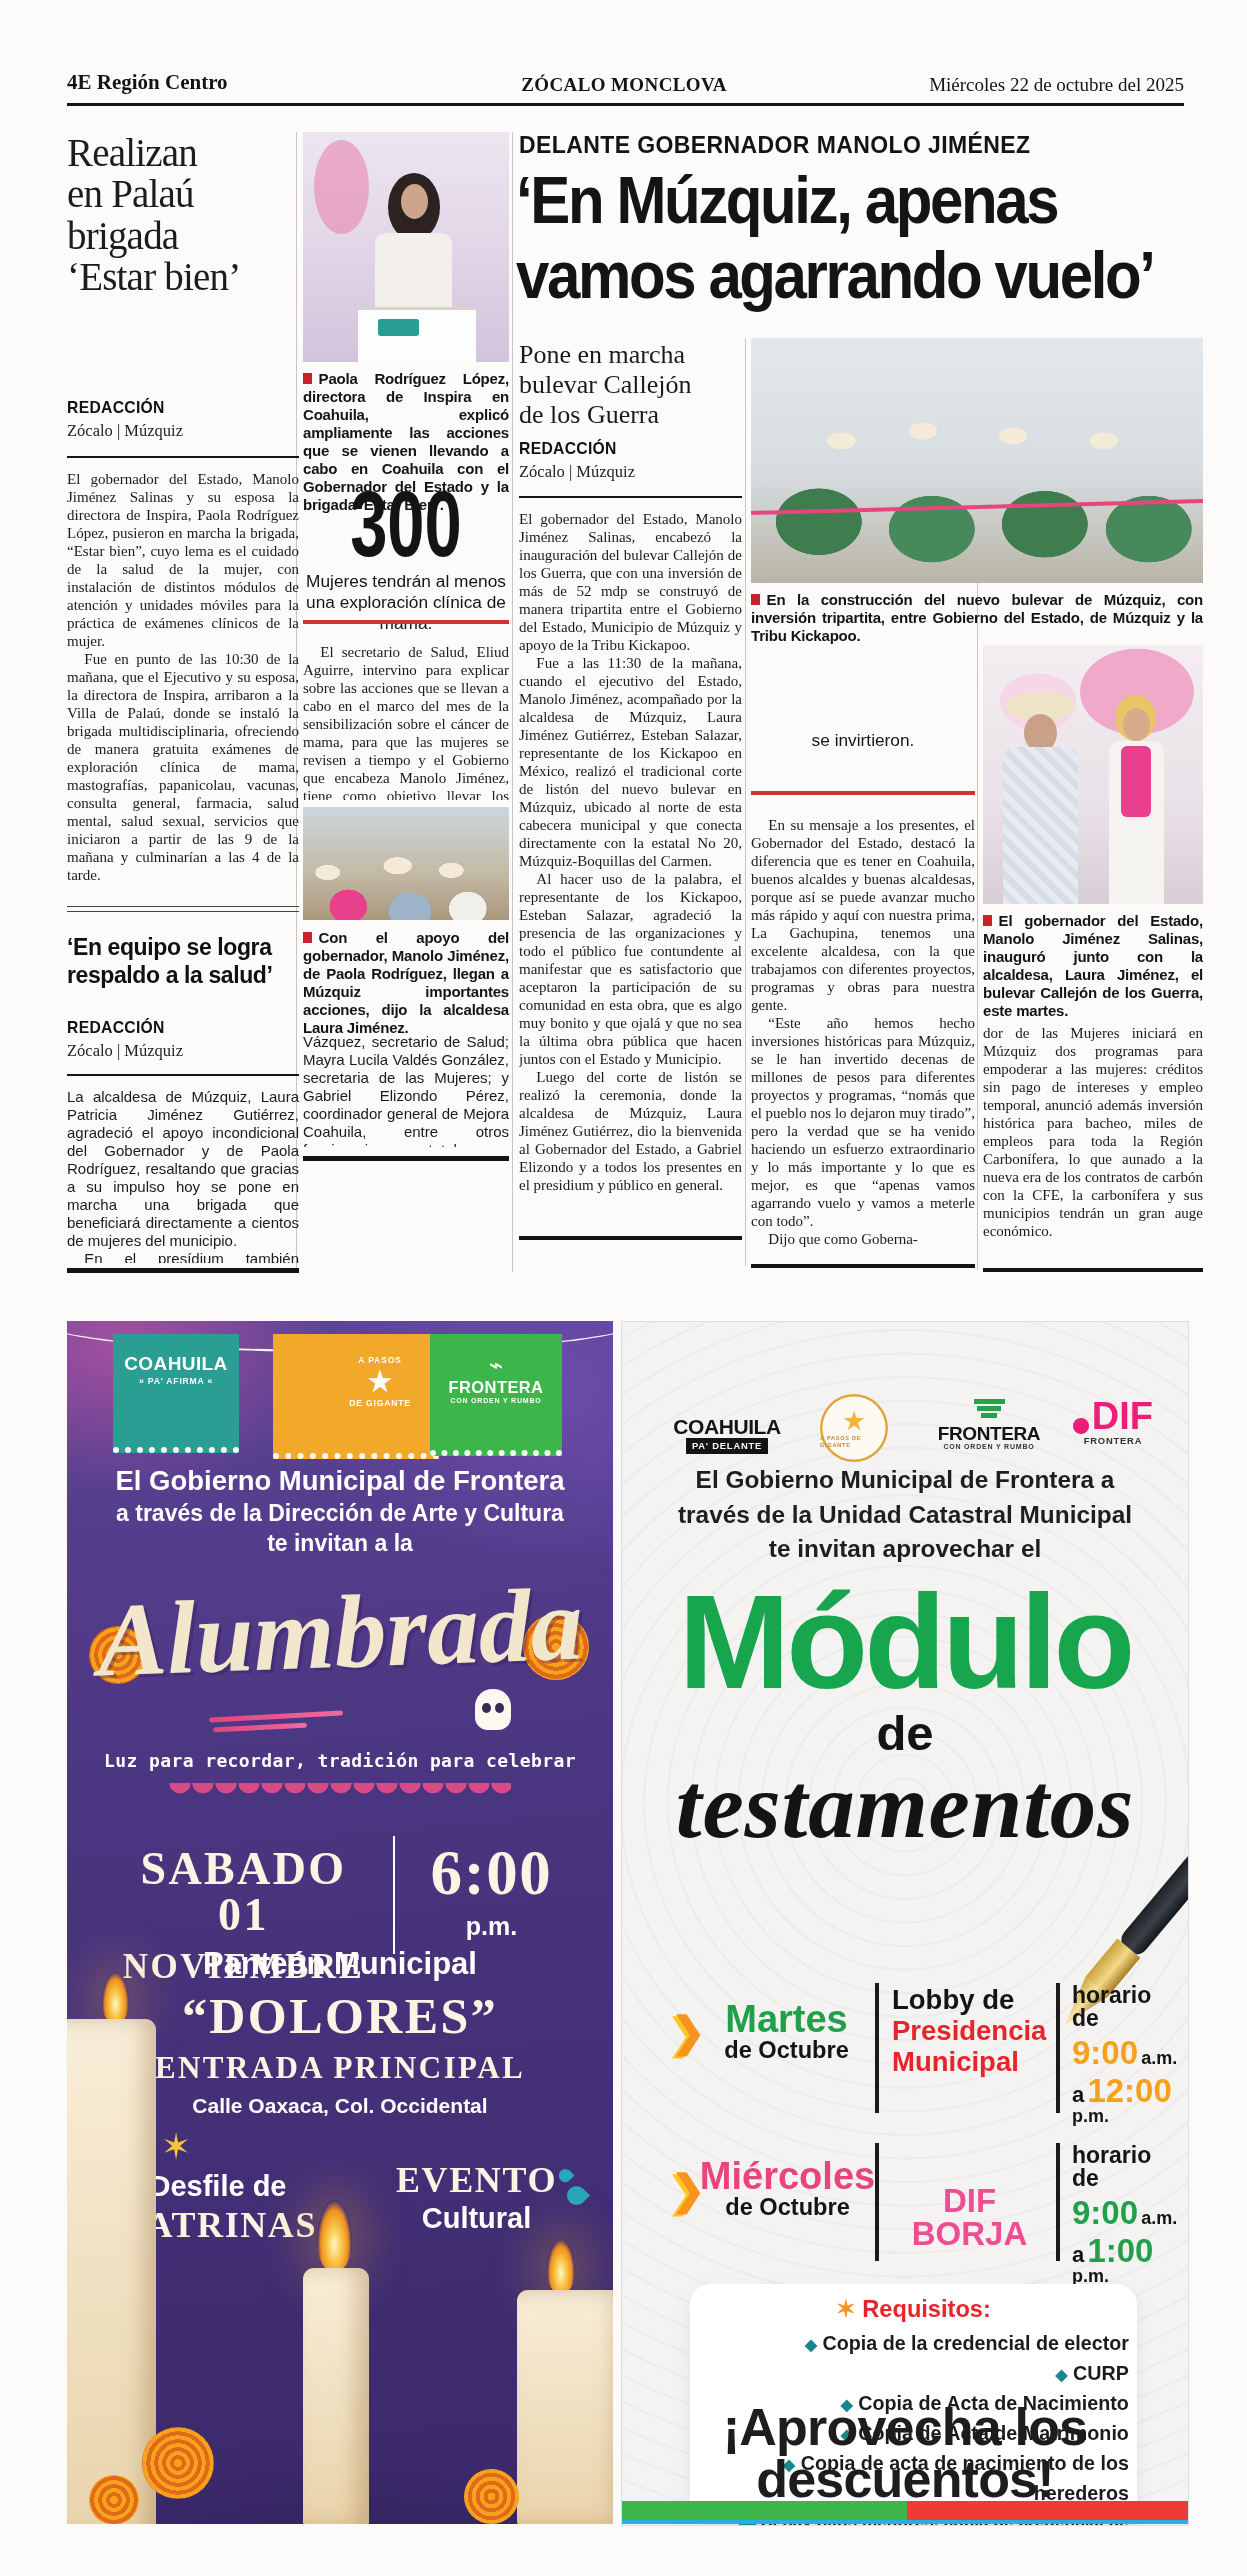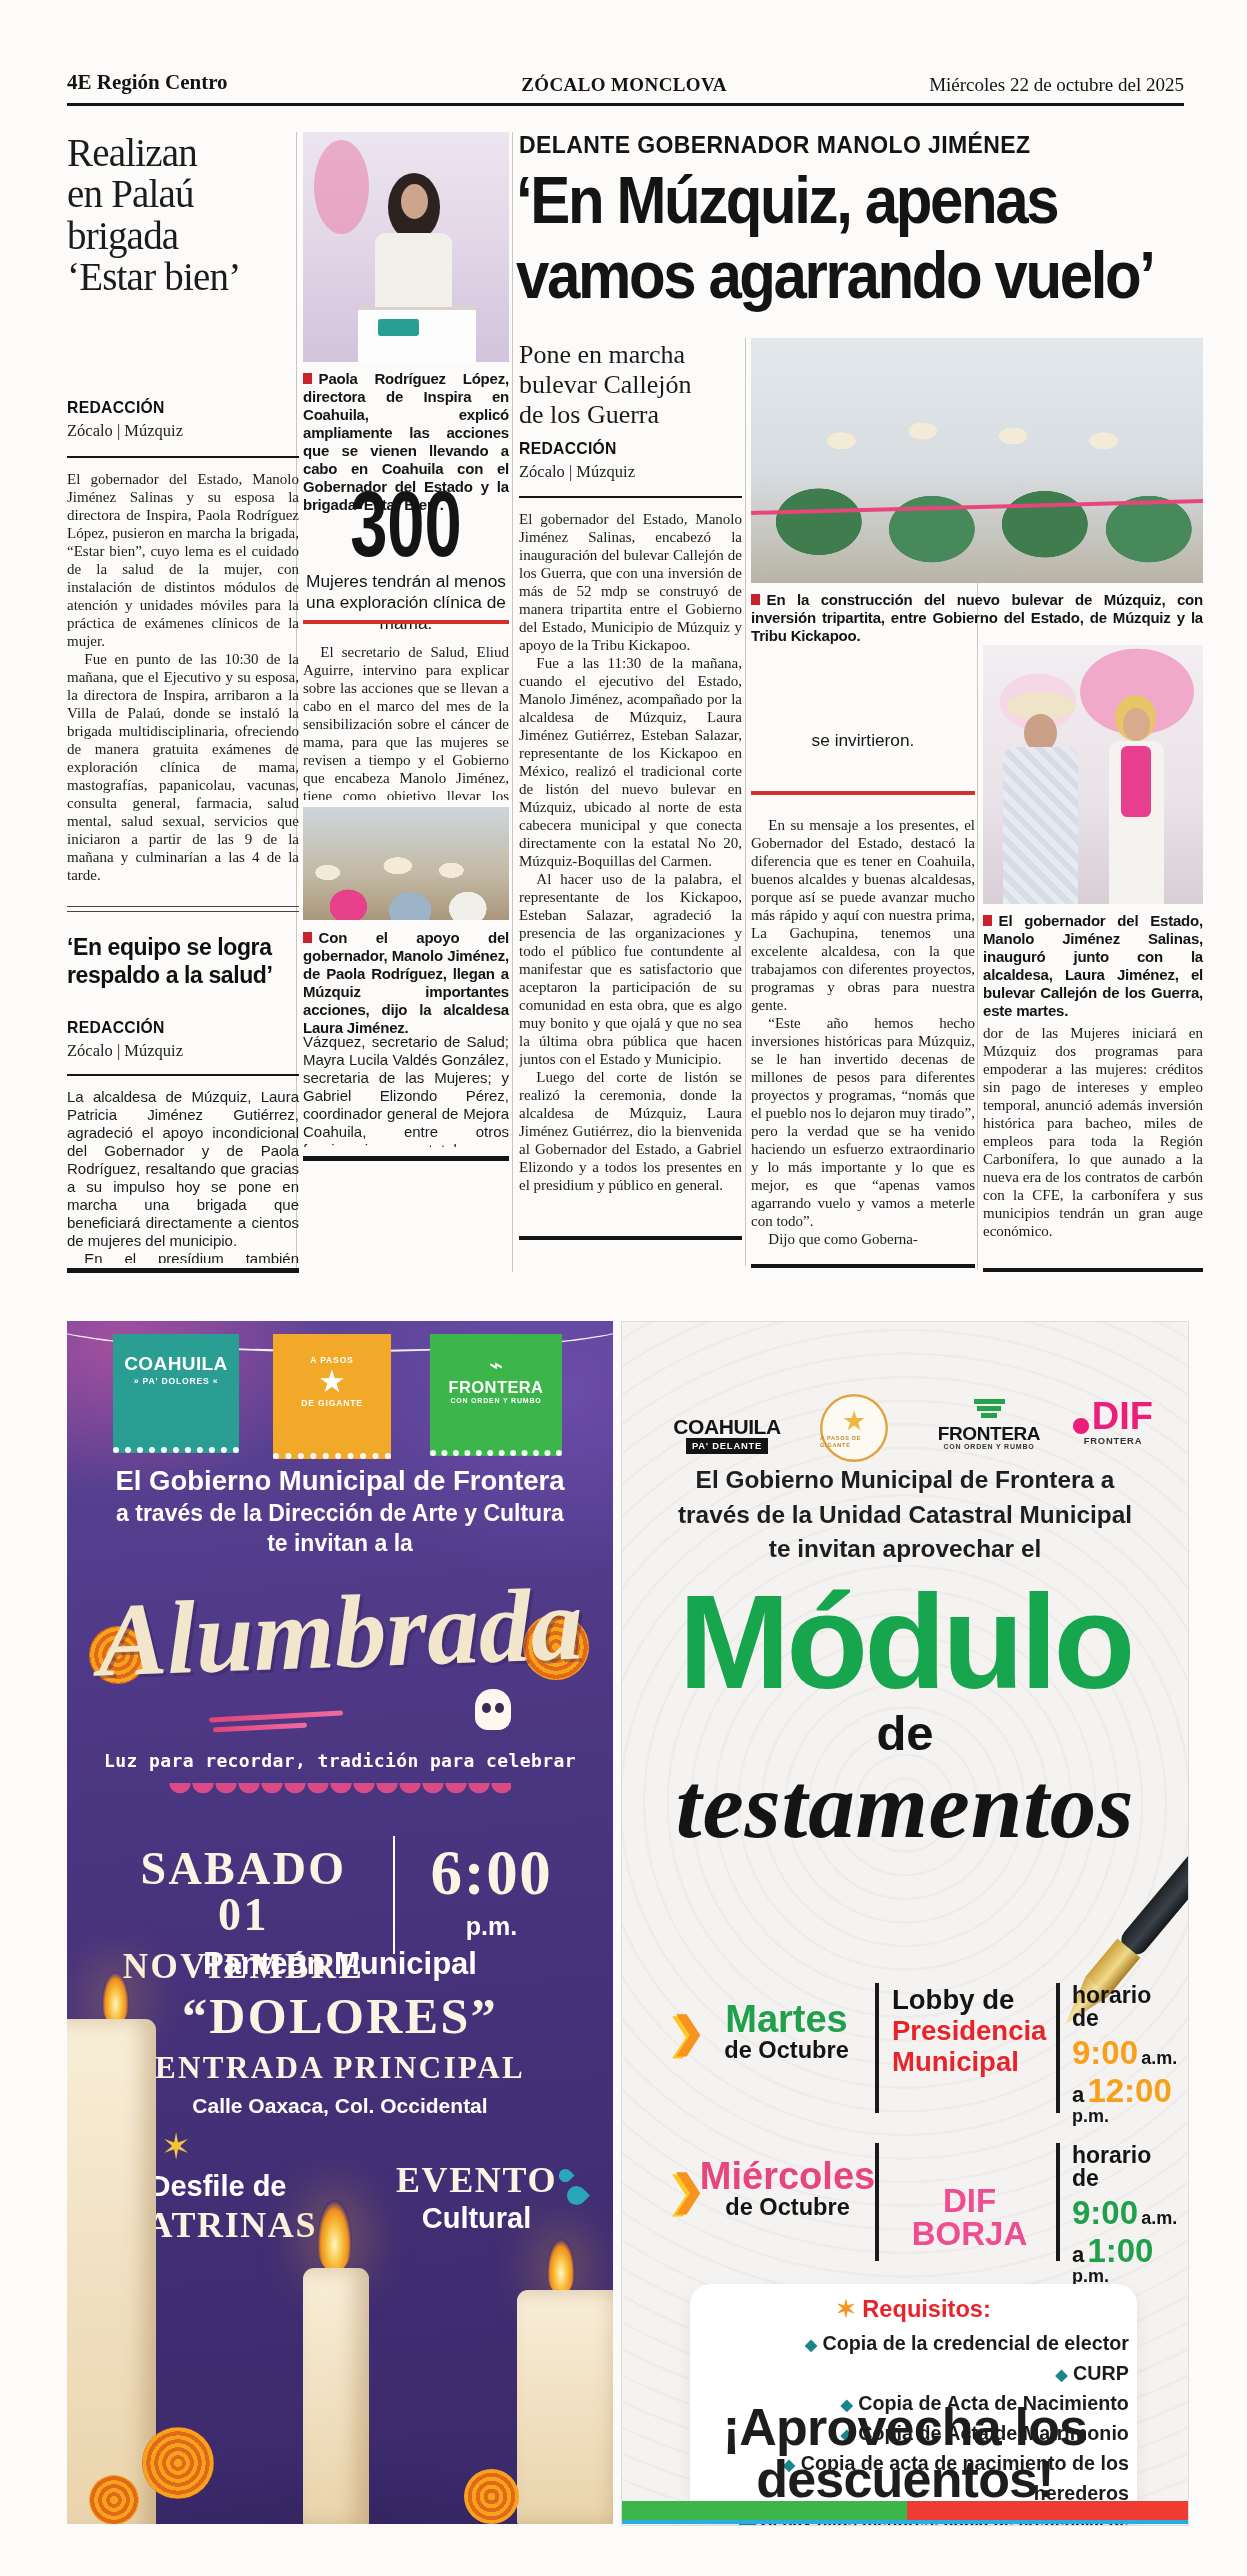--- a/index.html
+++ b/index.html
@@ -67,21 +67,21 @@
   
   .ad-left{background:
      radial-gradient(338px 236px at 10% 2%,rgba(235,92,168,.5),transparent 62%),
      radial-gradient(409px 299px at 90% 6%,rgba(130,90,200,.45),transparent 62%),
      radial-gradient(629px 440px at 50% 118%,rgba(18,8,44,.6),transparent 66%),
      linear-gradient(175deg,#5d4497 0%,#4a3580 40%,#3a296a 100%);
      overflow:hidden;}
   .adl-string{position:absolute;left:-23.6px;right:-23.6px;top:-28px;height:57px;border-bottom:2.4px solid rgba(255,255,255,.92);border-radius:50%;}
   .pp{position:absolute;top:12.6px;text-align:center;color:#fff;border-bottom:6.3px dotted rgba(255,255,255,.95);padding-top:20.4px;}
   .pp-teal{background:#2a9e92;}
-  .pp-orange{background:#f2a929;}
+  .pp-orange{background:#f2a929;padding-left:48px;}
   .pp-green{background:#3cb54a;}
   .pp-big{font:bold 19px/1.1 "Liberation Sans",sans-serif;letter-spacing:0.4px;}
   .pp-sm{font:bold 8.6px/1.4 "Liberation Sans",sans-serif;letter-spacing:0.8px;}
   .pp-star{font-size:31px;line-height:1;color:#fff;}
   .adl-intro1{font:bold 27.5px/1 "Liberation Sans",sans-serif;color:#fff;text-align:center;}
   .adl-intro2{font:bold 23px/1 "Liberation Sans",sans-serif;color:#fff;text-align:center;}
   .adl-title{font:italic bold 104px/1 "Liberation Serif",serif;color:#f2e7cd;text-align:center;transform:rotate(-2deg);text-shadow:3.1px 3.1px 0 rgba(50,25,85,.35);}
   .adl-swirl{position:absolute;height:4.7px;border-radius:2.4px;background:linear-gradient(90deg,#e0447e,#f06ba0);}
   .adl-tag{font:bold 18px/1 "DejaVu Sans Mono",monospace;color:#fff;text-align:center;letter-spacing:0.4px;}
   .adl-scallop{position:absolute;height:13.4px;background:radial-gradient(circle at 11px 0,#d94b86 10.2px,transparent 11px);background-size:23px 13.4px;background-repeat:repeat-x;}
@@ -258,21 +258,21 @@
   <div class="abs bodytxt noind" style="left:983px;top:1024px;width:220px;height:228px;overflow:hidden">
     <p>dor de las Mujeres iniciará en Múzquiz dos programas para empoderar a las mujeres: créditos sin pago de intereses y empleo temporal, anunció además inversión histórica para bacheo, miles de empleos para toda la Región Carbonífera, lo que aunado a la nueva era de los contratos de carbón con la CFE, la carbonífera y sus municipios tendrán un gran auge económico.</p>
   </div>
   <div class="abs hrule" style="left:983px;top:1268px;width:220px;height:3.9px"></div>
 
   <div class="abs ad-left" style="left:67px;top:1321px;width:546px;height:1203px">
     <div class="adl-string"></div>
 
     <div class="pp pp-teal" style="left:46px;width:126px;height:93px">
       <div class="pp-big">COAHUILA</div>
-      <div class="pp-sm">» PA' DOLORES «</div>
+      <div class="pp-sm">» PA' AFIRMA «</div>
     </div>
     <div class="pp pp-orange" style="left:206px;width:118px;height:99px">
       <div class="pp-sm">A PASOS</div>
       <div class="pp-star">★</div>
       <div class="pp-sm">DE GIGANTE</div>
     </div>
     <div class="pp pp-green" style="left:363px;width:132px;height:96px">
       <div class="pp-star" style="font-size:23.6px">⌁</div>
       <div class="pp-big" style="font-size:16.5px">FRONTERA</div>
       <div class="pp-sm" style="font-size:7px">CON ORDEN Y RUMBO</div>

